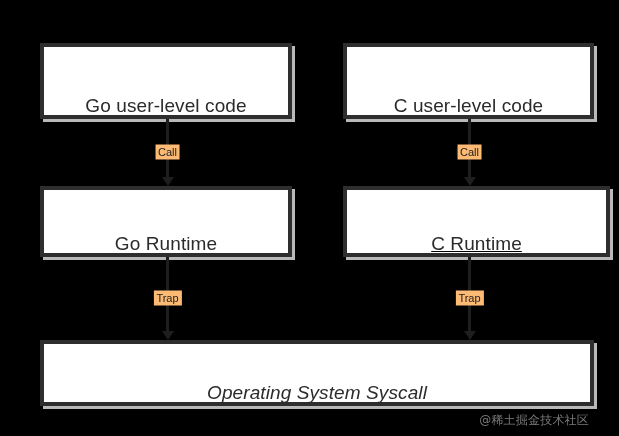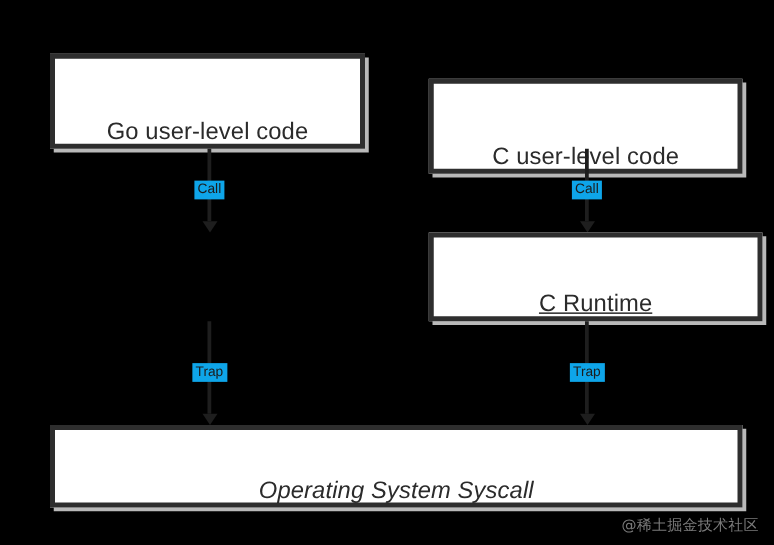--- a/index.html
+++ b/index.html
@@ -37,21 +37,21 @@
     font-family: "Liberation Sans", sans-serif;
     font-size: 19px;
     font-weight: 400;
     letter-spacing: 0.1px;
     white-space: nowrap;
     line-height: 1;
   }
 
   
   #node-go-user  { left: 40px;  top: 43px;  width: 252px; height: 76px; }
-  #node-c-user   { left: 343px; top: 43px;  width: 251px; height: 76px; margin-top: 20px; }
+  #node-c-user   { left: 343px; top: 43px;  width: 251px; height: 76px; }
   
   #node-go-rt    { left: 40px;  top: 186px; width: 252px; height: 71px; }
   #node-c-rt     { left: 343px; top: 186px; width: 267px; height: 71px; text-decoration: underline; }
   
   #node-os       { left: 40px;  top: 340px; width: 554px; height: 66px; font-style: italic; }
 
   
   .edge {
     position: absolute;
   }
@@ -66,21 +66,21 @@
     position: absolute;
     width: 0;
     height: 0;
     border-left: 6px solid transparent;
     border-right: 6px solid transparent;
     border-top: 9px solid #1e1e1e;
     left: -4.5px;
   }
   .edge-label {
     position: absolute;
-    background: #0ea5e9;
+    background: #fdba74;
     color: #1c1c1c;
     font-family: "Liberation Sans", sans-serif;
     font-size: 11px;
     line-height: 13px;
     padding: 1px 3px;
     white-space: nowrap;
     transform: translate(-50%, -50%);
   }
 
   
@@ -103,21 +103,21 @@
 
   
   #edge-c-trap       { left: 468px; top: 257px; height: 83px; }
   #edge-c-trap .edge-line { height: 74px; }
   #edge-c-trap .edge-head { top: 74px; }
   #edge-c-trap .edge-label { left: 1.5px; top: 41px; }
 
   
   #watermark {
     position: absolute;
-    right: 12px;
+    right: 30px;
     bottom: 9px;
     color: #8f8f8f;
     font-family: "DejaVu Sans", sans-serif;
     font-size: 12px;
     line-height: 14px;
     letter-spacing: 0.2px;
     white-space: nowrap;
     opacity: 0.85;
   }
 </style>
@@ -139,20 +139,23 @@
     <div class="edge-head"></div>
     <div class="edge-label">Call</div>
   </div>
 
   <div class="edge" id="edge-c-call">
     <div class="edge-line"></div>
     <div class="edge-head"></div>
     <div class="edge-label">Call</div>
   </div>
 
+  <div class="node" id="node-go-rt">
+    <span class="node-label">Go Runtime</span>
+  </div>
 
   <div class="node" id="node-c-rt">
     <span class="node-label">C Runtime</span>
   </div>
 
   <div class="edge" id="edge-go-trap">
     <div class="edge-line"></div>
     <div class="edge-head"></div>
     <div class="edge-label">Trap</div>
   </div>

